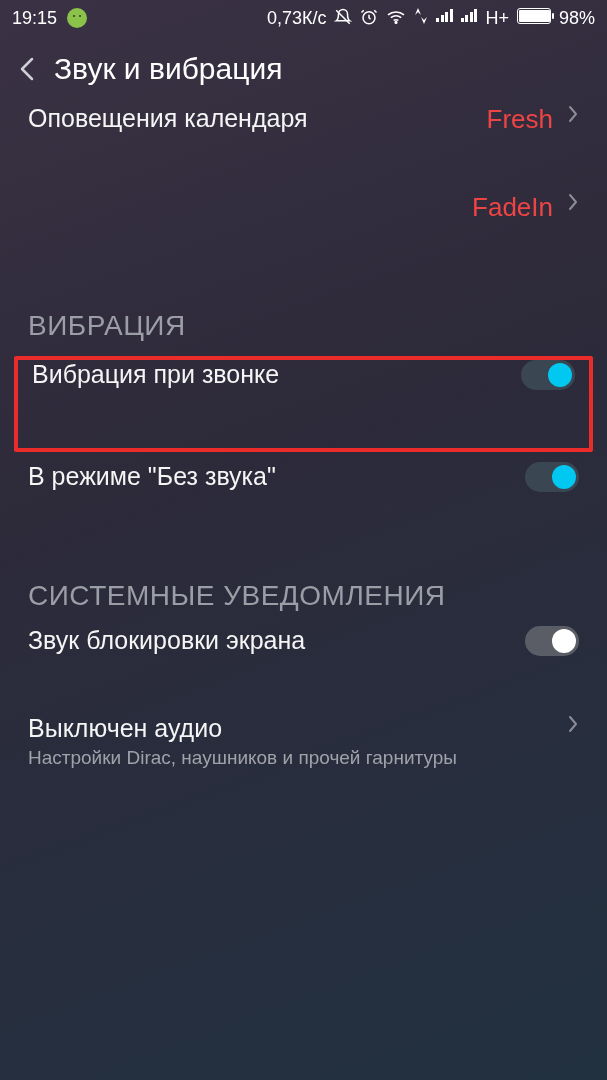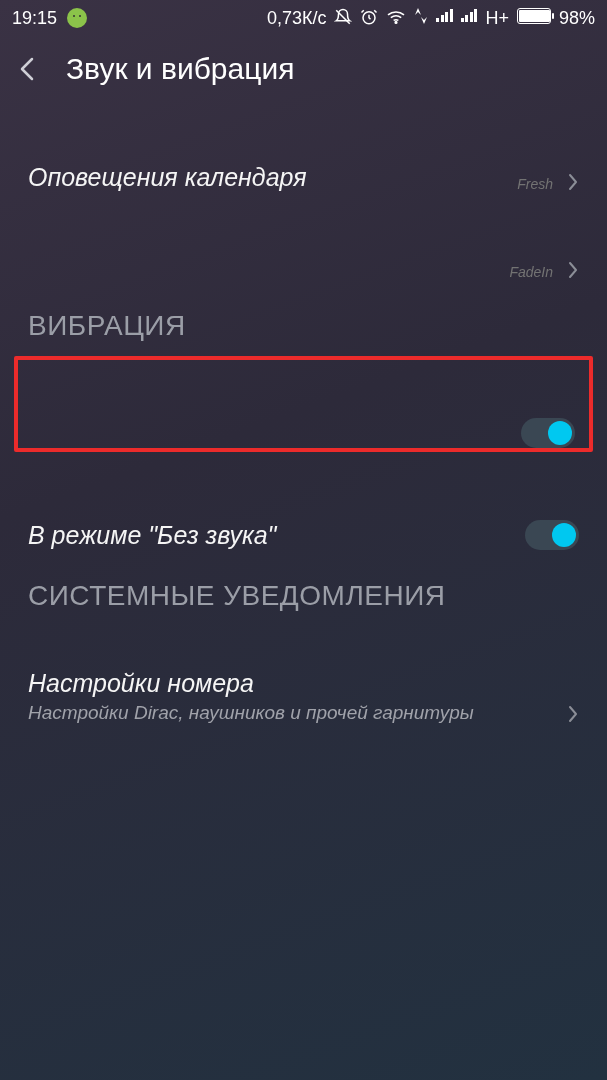--- a/index.html
+++ b/index.html
@@ -37,38 +37,37 @@
   .android-icon::after { right: 6px; }
   .battery {
     width: 34px; height: 16px; border: 1.5px solid #fff; border-radius: 3px;
     position: relative;
   }
   .battery::after { content:""; position:absolute; right:-4px; top:4px; width:2px; height:6px; background:#fff; border-radius:1px; }
   .battery-fill { position:absolute; left:1px; top:1px; bottom:1px; width:96%; background:#fff; border-radius:1px; }
 
   
   .header {
-    display: flex; align-items: center; gap: 30px;
+    display: flex; align-items: center; gap: 18px;
     padding: 16px 20px 18px 18px;
   }
   .header .title { font-size: 30px; font-weight: 500; }
 
   
   .list { }
   .row {
     height: 88px;
     display: flex;
-    align-items: flex-end;
+    align-items: flex-start;
     padding: 0 28px;
-    font-style: italic;
   }
   .row .label { font-size: 25px; color: #f5f5f5; }
   .row .sub { font-size: 19px; color: #a0a2aa; margin-top: 4px; }
   .row .spacer { flex: 1; }
-  .row .value { font-size: 14px; color: #737373; margin-right: 14px; }
+  .row .value { font-size: 26px; color: #ef4444; margin-right: 14px; }
   .row .texts { display:flex; flex-direction:column; }
   .section-header {
     font-size: 28px;
     color: #9b9ea7;
     padding: 30px 28px 14px 28px;
     letter-spacing: 0.5px;
   }
   .highlight {
     border: 4px solid #ec2b2b;
     border-radius: 2px;
@@ -181,44 +180,52 @@
       <svg width="12" height="20" viewBox="0 0 12 20" fill="none" stroke="#8b8e97" stroke-width="2" stroke-linecap="round" stroke-linejoin="round">
           <polyline points="3,3 9,10 3,17"></polyline>
         </svg>
     </span>
   </div>
 
   <div class="section-header">ВИБРАЦИЯ</div>
 
   <div class="highlight">
     <div class="row">
+      <span class="label">Вибрация при звонке</span>
       <span class="spacer"></span>
       <span class="toggle on">
           <span class="knob"></span>
         </span>
     </div>
   </div>
 
   <div class="row" style="margin-top:10px">
     <span class="label">В режиме "Без звука"</span>
     <span class="spacer"></span>
     <span class="toggle on">
         <span class="knob"></span>
       </span>
   </div>
 
 
   <div class="section-header">СИСТЕМНЫЕ УВЕДОМЛЕНИЯ</div>
 
 
 
+  <div class="row">
+    <span class="label">Звук блокировки экрана</span>
+    <span class="spacer"></span>
+    <span class="toggle">
+        <span class="knob" style="left:auto;right:3px"></span>
+      </span>
+  </div>
 
   <div class="row" style="height:98px">
     <div class="texts">
-      <span class="label">Настройки номера</span>
+      <span class="label">Выключен аудио</span>
       <span class="sub">Настройки Dirac, наушников и прочей гарнитуры</span>
     </div>
     <span class="spacer"></span>
     <span class="chevron">
       <svg width="12" height="20" viewBox="0 0 12 20" fill="none" stroke="#8b8e97" stroke-width="2" stroke-linecap="round" stroke-linejoin="round">
           <polyline points="3,3 9,10 3,17"></polyline>
         </svg>
     </span>
   </div>
 

